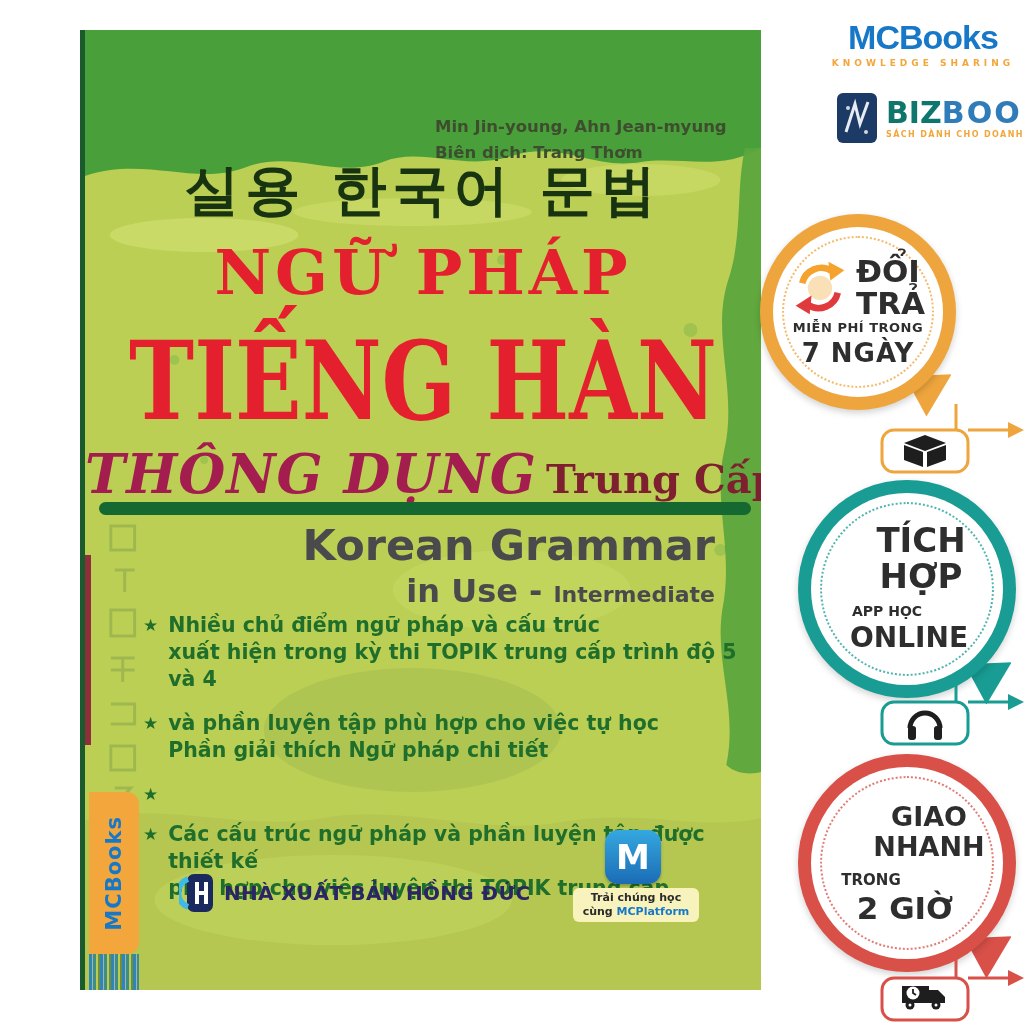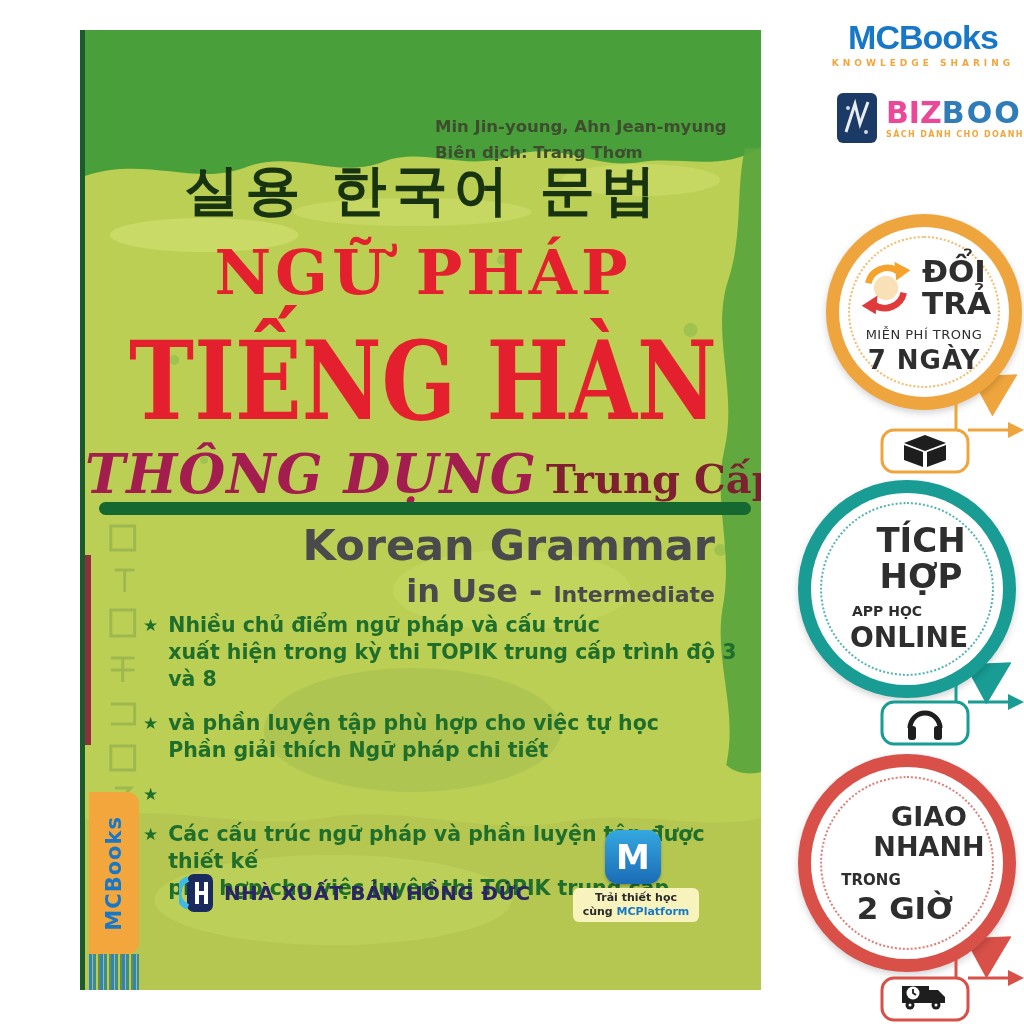--- a/index.html
+++ b/index.html
@@ -62,36 +62,36 @@
   .mcaption .l2 b { color:#1878C8; font-weight:800; }
 
   
   .mcbooks { position:absolute; left:828px; top:18px; width:190px; text-align:center; }
   .mcbooks .word { font-size:34px; font-weight:800; color:#1878C8; letter-spacing:-1px;
     font-family:"Liberation Sans","DejaVu Sans",sans-serif; }
   .mcbooks .tag { font-size:9px; font-weight:700; color:#F2A63B; letter-spacing:4px; margin-top:1px; }
 
   .bizbooks { position:absolute; left:836px; top:92px; display:flex; align-items:center; gap:8px; }
   .bizbooks .lines .row1 { font-size:30px; line-height:1; white-space:nowrap; }
-  .bizbooks .row1 .p1 { font-weight:800; color:#ec4899;margin-top:44px; }
+  .bizbooks .row1 .p1 { font-weight:800; color:#0f766e;margin-top:44px; }
   .bizbooks .row1 .p2 { font-weight:600; color:#2F7CB8; letter-spacing:2px; }
   .bizbooks .tag { font-size:8px; font-weight:700; color:#F2A63B; letter-spacing:1.4px; margin-top:2px; }
 
   .badge { position:absolute; }
   .badge .tail { position:absolute; right:8px; bottom:-6px; width:46px; height:46px;
     background:var(--c); clip-path:polygon(0% 22%,100% 0%,62% 100%); transform:rotate(10deg); }
   .badge .ring { position:absolute; inset:0; border-radius:50%; background:var(--c);
     box-shadow:0 3px 7px rgba(0,0,0,.18); }
   .badge .inner { position:absolute; inset:13px; border-radius:50%; background:#fff; }
   .badge .dots { position:absolute; inset:22px; border-radius:50%; border:2px dotted var(--c); opacity:.75; }
   .badge .content { position:absolute; inset:0; z-index:3; color:#2E2E2E; }
 
   .b1 .row { display:flex; align-items:center; justify-content:center; margin-top:42px; gap:7px; }
   .b1 .big2 { font-size:31px; font-weight:800; line-height:1.03; }
-  .b1 .small { text-align:center; font-size:13px; font-weight:400; margin-top:7px; letter-spacing:.5px; }
+  .b1 .small { text-align:center; font-size:13px; font-weight:700; letter-spacing:.5px; }
   .b1 .big { text-align:center; font-size:26px; font-weight:800; margin-top:3px; letter-spacing:1px; }
 
   .b2 .l { font-size:34px; font-weight:800; line-height:1.06; text-align:center; }
   .b2 .content { padding-top:42px; }
   .b2 .l1 { transform:translateX(14px); } .b2 .l2 { transform:translateX(14px); }
   .b2 .small { text-align:center; font-size:14px; font-weight:800; margin-top:9px; transform:translateX(-20px); }
   .b2 .big { text-align:center; font-size:28px; font-weight:800; margin-top:2px; transform:translateX(2px); }
 
   .b3 .l { font-size:27px; font-weight:800; line-height:1.1; text-align:center; }
   .b3 .content { padding-top:48px; }
@@ -160,21 +160,21 @@
     <div class="eng-sub">
       <span class="use">in Use -</span>
       <span class="lvl">Intermediate</span>
     </div>
 
     <div class="features">
       <div class="feature">
         <span class="star">★</span>
         <div class="txt">
           <div>Nhiều chủ điểm ngữ pháp và cấu trúc</div>
-          <div>xuất hiện trong kỳ thi TOPIK trung cấp trình độ 3 và 8</div>
+          <div>xuất hiện trong kỳ thi TOPIK trung cấp trình độ 5 và 4</div>
         </div>
       </div>
       <div class="feature">
         <span class="star">★</span>
         <div class="txt">
           <div>và phần luyện tập phù hợp cho việc tự học</div>
           <div>Phần giải thích Ngữ pháp chi tiết</div>
         </div>
       </div>
       <div class="feature">
@@ -202,21 +202,21 @@
         <rect x="25" y="10" width="4" height="22" fill="#fff"></rect>
         <rect x="16" y="19" width="13" height="4" fill="#fff"></rect>
       </svg>
       <span class="name">NHÀ XUẤT BẢN HỒNG ĐỨC</span>
     </div>
 
     <div class="mlogo">
       <span>M</span>
     </div>
     <div class="mcaption">
-      <div class="l1">Trải thiết học</div>
+      <div class="l1">Trải chúng học</div>
       <div class="l2"><span>cùng </span><b>MCPlatform</b></div>
     </div>
   </div>
 
   <div class="mcbooks">
     <div class="word">MCBooks</div>
     <div class="tag">KNOWLEDGE SHARING</div>
   </div>
 
   <div class="bizbooks">
@@ -225,21 +225,21 @@
       <path d="M10,40 L19,12 L24,32 L32,10" stroke="#fff" stroke-width="3" fill="none" opacity="0.9"></path>
       <circle cx="12" cy="16" r="2" fill="#fff" opacity="0.8"></circle>
       <circle cx="30" cy="40" r="2" fill="#fff" opacity="0.8"></circle>
     </svg>
     <div class="lines">
       <div class="row1"><span class="p1">BIZ</span><span class="p2">BOOKS</span></div>
       <div class="tag">SÁCH DÀNH CHO DOANH NHÂN</div>
     </div>
   </div>
 
-  <div class="badge b1" style="--c:#EFA53D; left:826px; top:214px; width:196px; height:196px;">
+  <div class="badge b1" style="--c:#EFA53D; left:760px; top:214px; width:196px; height:196px;">
     <div class="tail"></div>
     <div class="ring"></div>
     <div class="inner"></div>
     <div class="dots"></div>
     <div class="content">
       <div class="row">
         <svg width="58" height="58" viewBox="0 0 62 62">
           <circle cx="31" cy="31" r="13" fill="#F2B24C" opacity="0.4"></circle>
           <path d="M12,26 A21,21 0 0 1 44,13" stroke="#F5A32C" stroke-width="7" fill="none"></path>
           <polygon points="40,3 57,12 42,23" fill="#F5A32C"></polygon>

